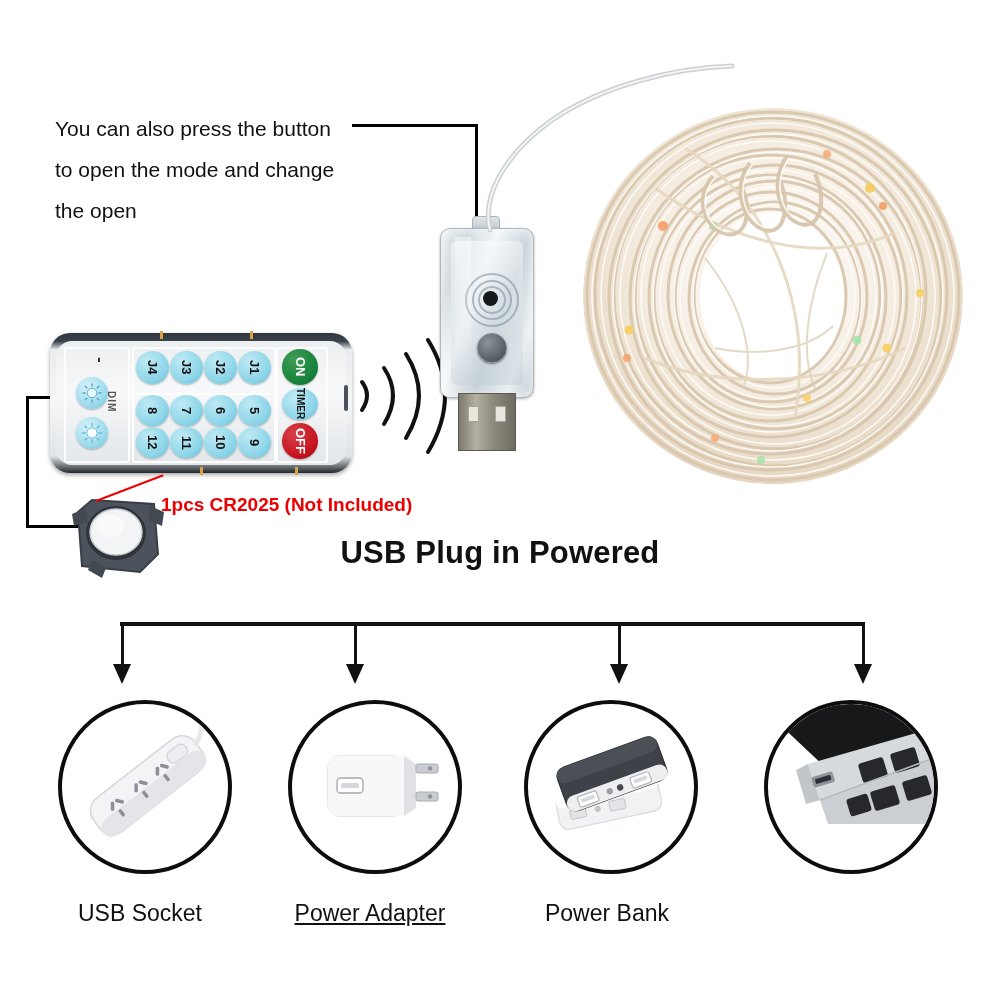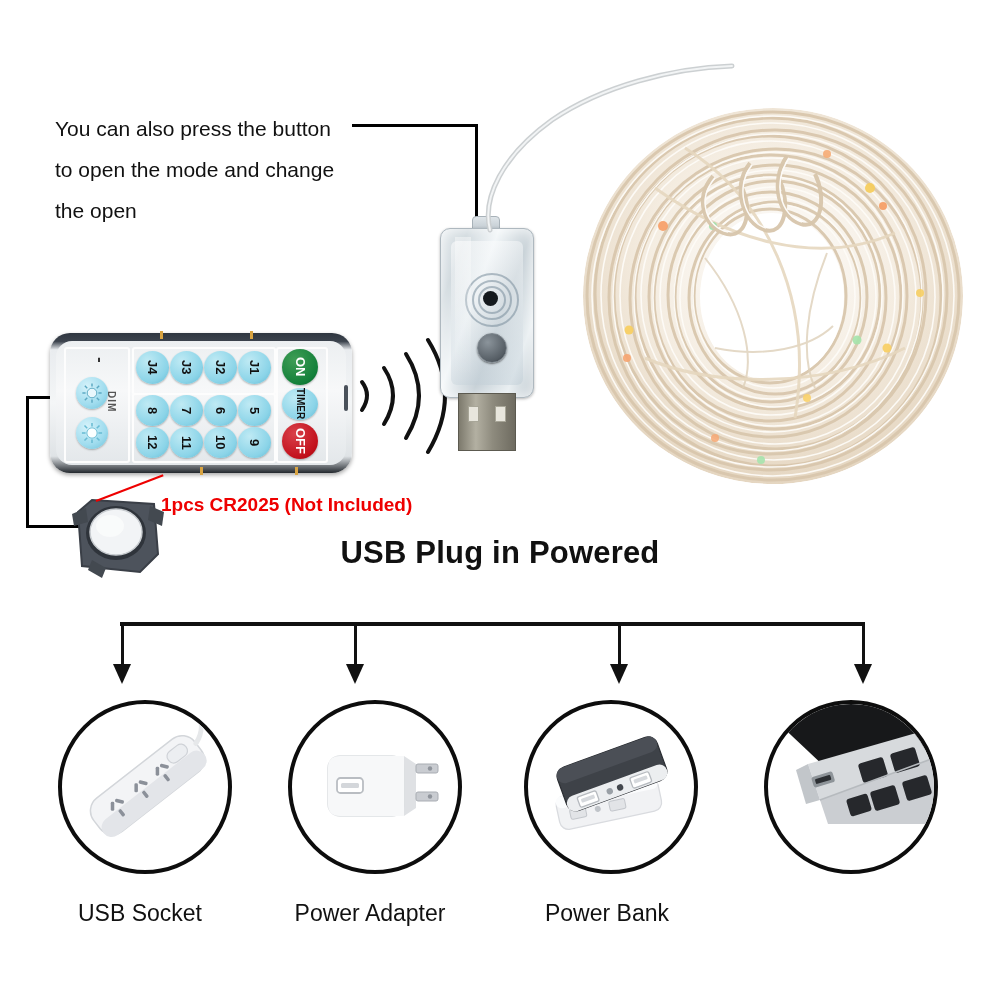--- a/index.html
+++ b/index.html
@@ -350,21 +350,21 @@
       <rect x="45" y="74" width="26" height="15" rx="3.5" fill="#ffffff" stroke="#b9bdc2" stroke-width="1.8"></rect>
       <rect x="49" y="79" width="18" height="5" rx="1.5" fill="#d4d7db"></rect>
       <g fill="#c9ccd1" stroke="#a9adb3" stroke-width="1">
         <rect x="124" y="60" width="22" height="9" rx="2"></rect>
         <rect x="124" y="88" width="22" height="9" rx="2"></rect>
       </g>
       <circle cx="138" cy="64.5" r="2.2" fill="#8f949b"></circle>
       <circle cx="138" cy="92.5" r="2.2" fill="#8f949b"></circle>
     </svg>
   </div>
-  <div class="opt-label" style="left:270px;top:898px;width:200px;">Power Adapter</div>
+  <div class="opt-label" style="left:270px;top:898px;width:200px;text-decoration:underline;">Power Adapter</div>
 
   <div class="circ" style="left:524px;top:700px;">
     <svg width="166" height="166" viewBox="0 0 166 166">
 
       <g transform="rotate(-12 83 95)">
         <rect x="28" y="82" width="104" height="34" rx="9" fill="#f1f2f4" stroke="#d9dbdf" stroke-width="1.3"></rect>
         <rect x="28" y="82" width="104" height="12" rx="6" fill="#fbfcfd"></rect>
         <rect x="40" y="97" width="16" height="10" rx="2" fill="#e2e4e7" stroke="#c4c7cc" stroke-width="1"></rect>
         <rect x="80" y="97" width="16" height="10" rx="2" fill="#e2e4e7" stroke="#c4c7cc" stroke-width="1"></rect>
         <circle cx="68" cy="102" r="3" fill="#c0c4c9"></circle>

